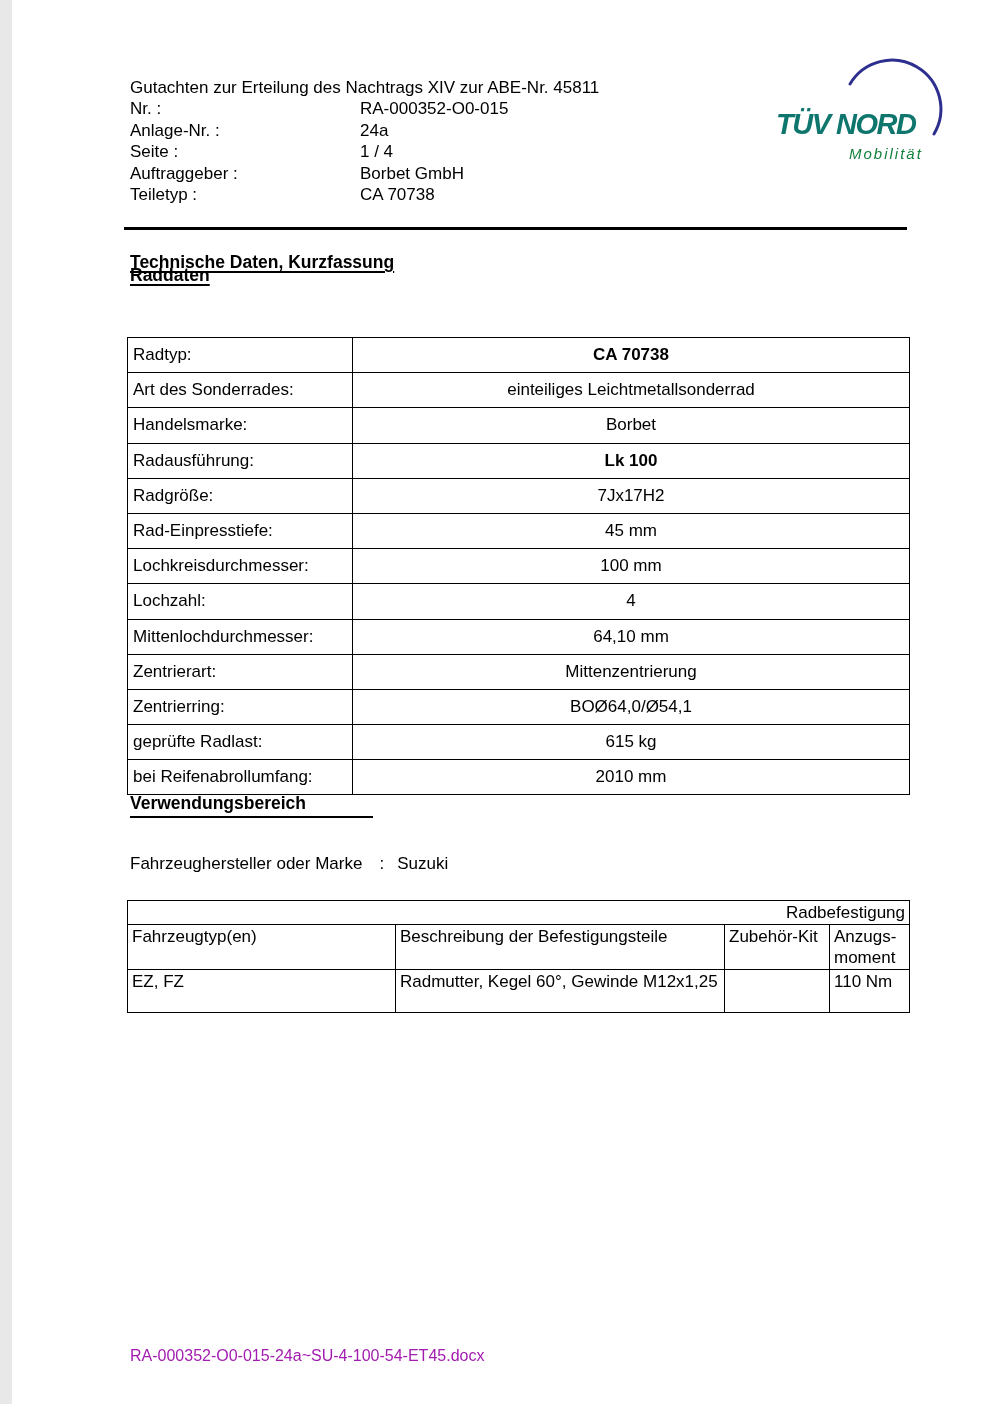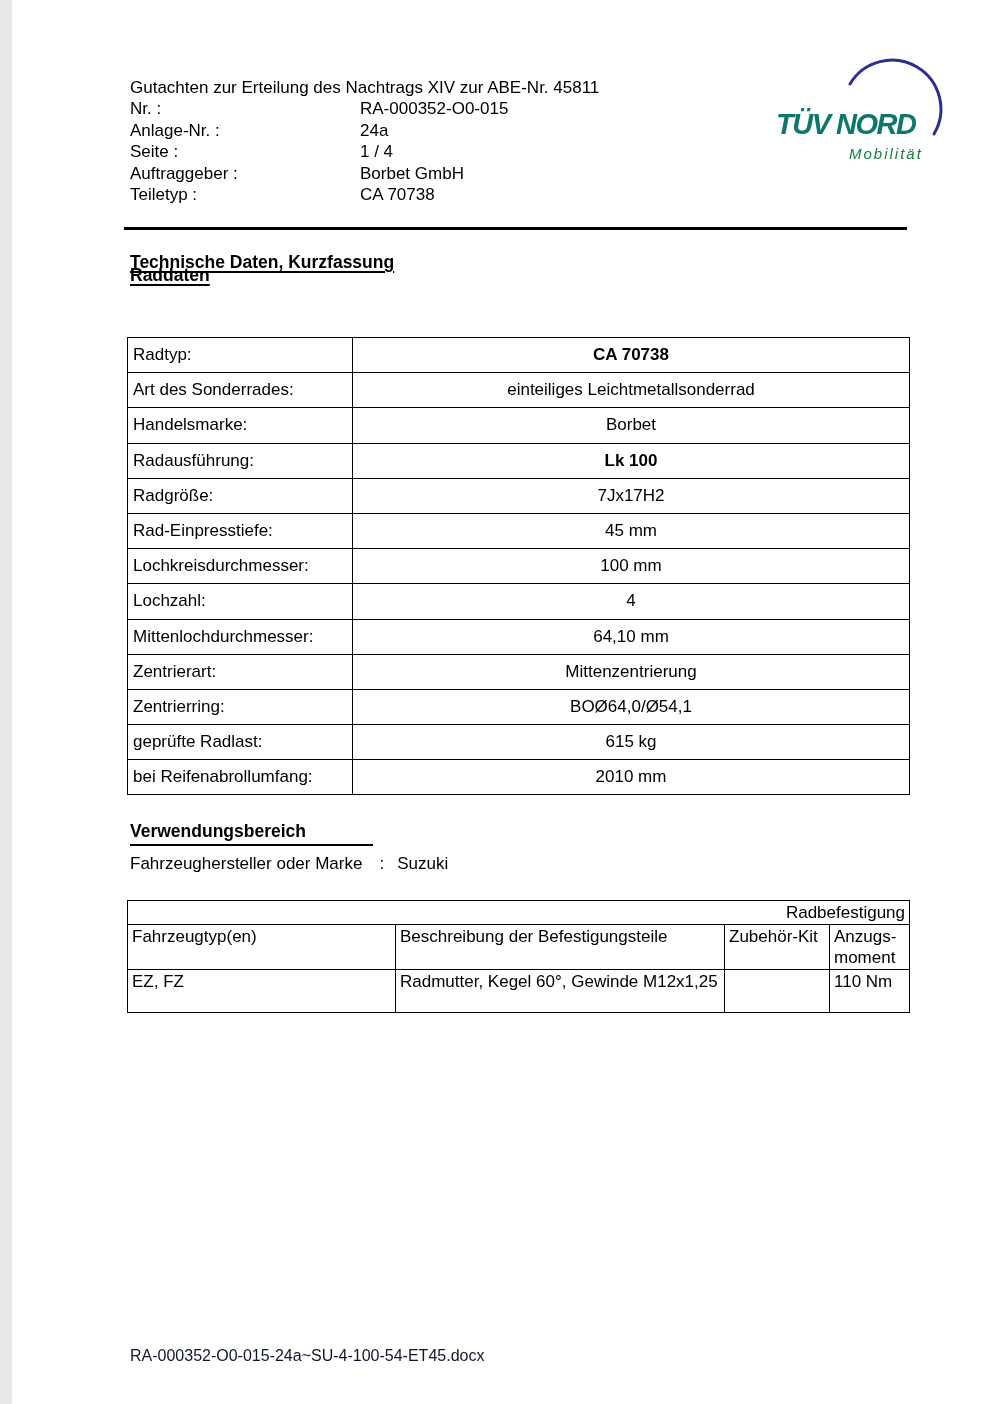--- a/index.html
+++ b/index.html
@@ -38,21 +38,21 @@
   .h-main{
     position:absolute;left:118px;
     font-size:17.5px;font-weight:bold;
     text-decoration:underline;
     text-decoration-thickness:1.5px;
     text-underline-offset:3px;
   }
   .h-tech{top:252px;}
   .h-rad{top:265px;}
   .h-usage{
-    position:absolute;left:118px;top:821px;
+    position:absolute;left:118px;top:793px;
     width:243px;
     font-size:17.5px;font-weight:bold;
     border-bottom:2px solid #000;
     padding-bottom:2px;
   }
   
   table{border-collapse:collapse;table-layout:fixed;}
   td{border:1.5px solid #000;font-size:17px;overflow:hidden;}
   .t-rad{position:absolute;left:115px;top:337px;width:782px;}
   .t-rad td{height:32.2px;vertical-align:middle;}
@@ -63,21 +63,21 @@
   .veh-line{position:absolute;left:118px;top:854px;font-size:17px;}
   .veh-sep{margin-left:17px;}
   .veh-val{margin-left:13px;}
   
   .t-fix{position:absolute;left:115px;top:900px;width:782px;}
   .t-fix td{vertical-align:top;padding:1px 4px;line-height:21px;}
   .t-fix .cap td{height:18px;text-align:right;}
   .t-fix .head td{height:40px;}
   .t-fix .data td{height:40px;}
   
-  .footer{position:absolute;left:118px;top:1347px;font-size:16px;color:#0f172a;}
+  .footer{position:absolute;left:118px;top:1347px;font-size:16px;color:#a21caf;}
 </style>
 </head>
 <body>
 
 <div class="page">
 
   <div class="hdr">
     <div>Gutachten zur Erteilung des Nachtrags XIV zur ABE-Nr. 45811</div>
     <div class="hdr-row">
       <span class="hdr-label">Nr. :</span>

